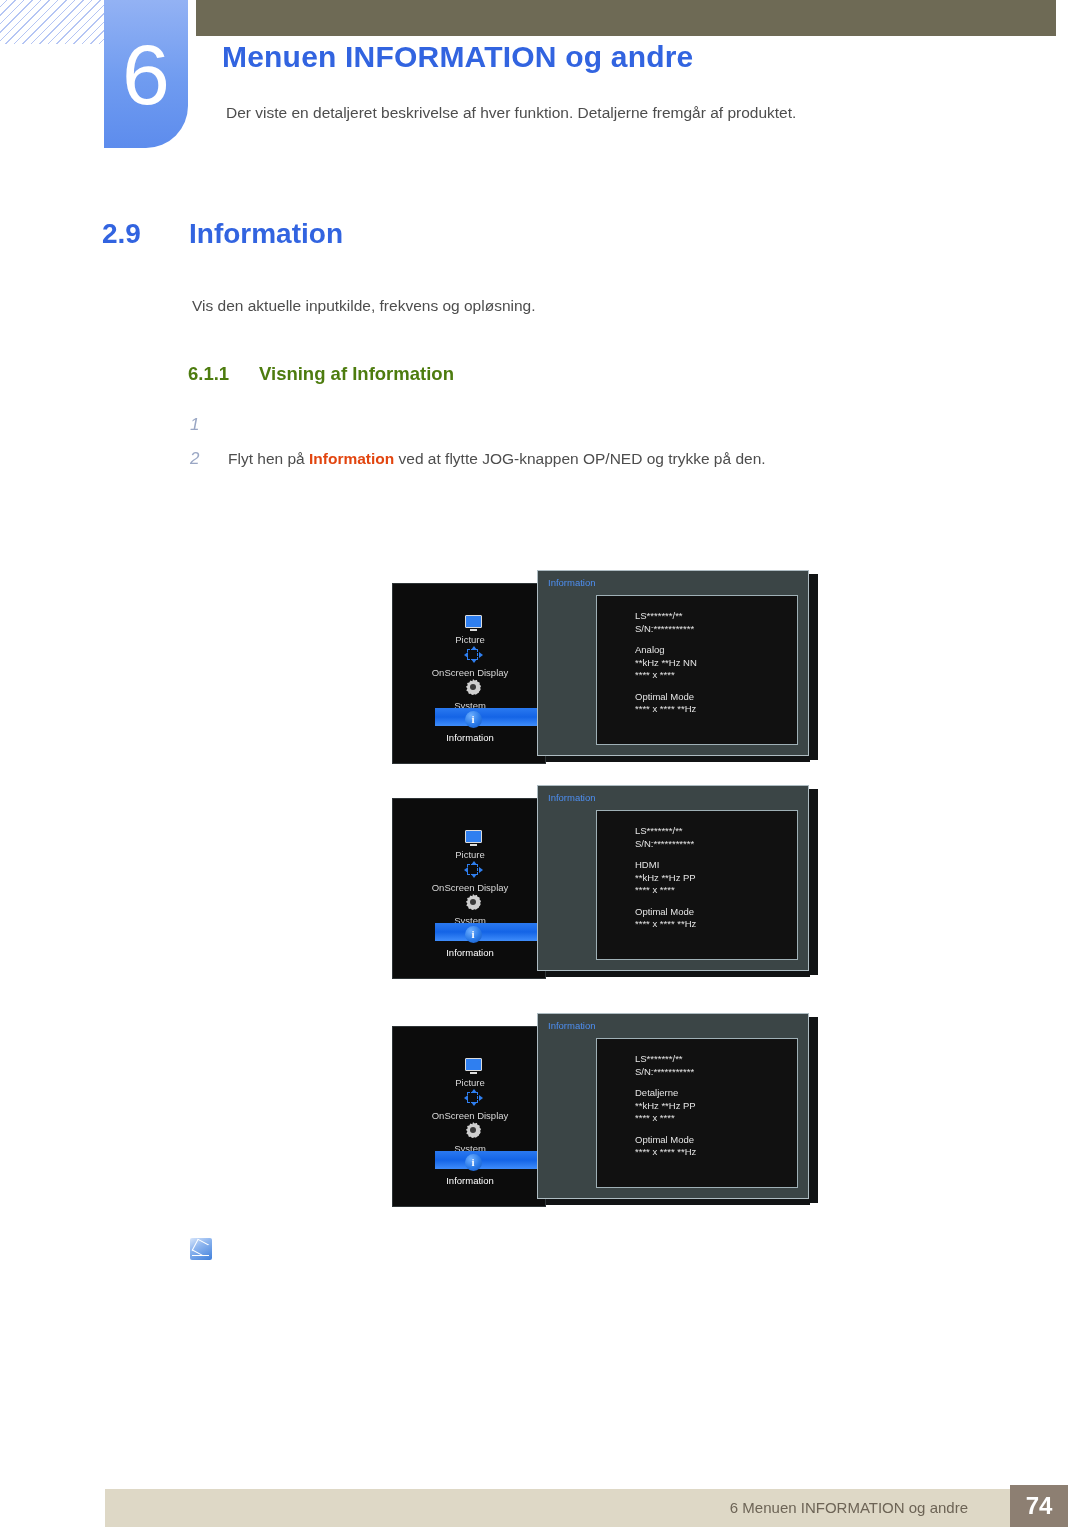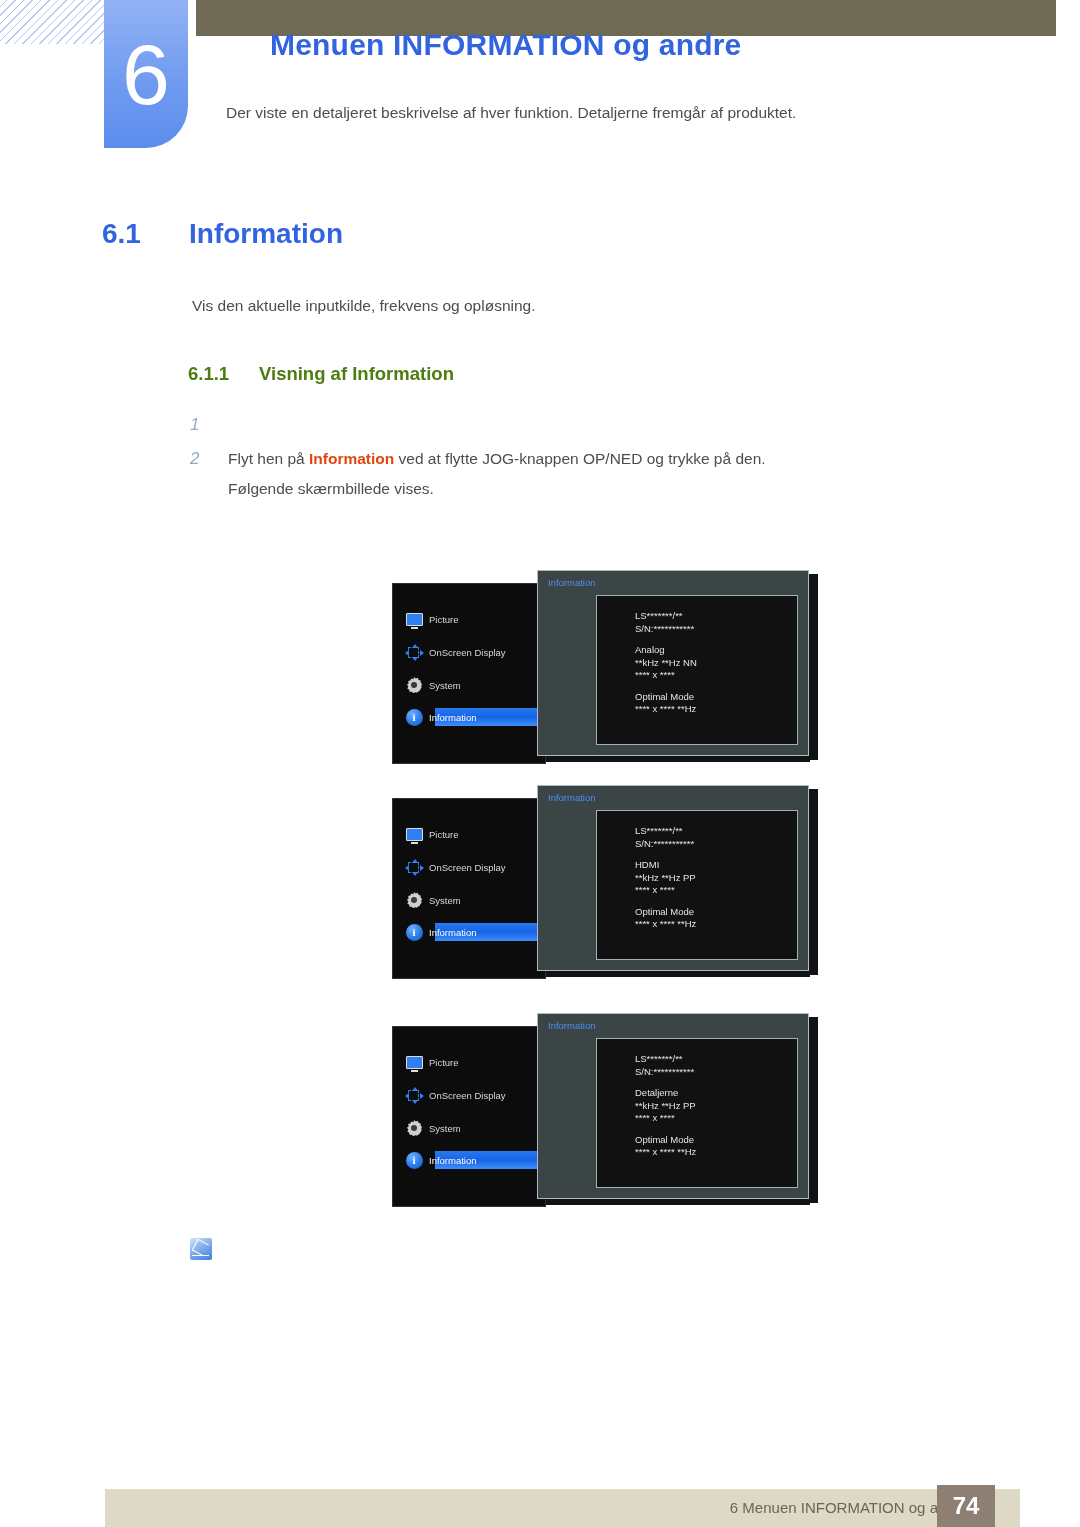--- a/index.html
+++ b/index.html
@@ -42,27 +42,26 @@
     letter-spacing: 0;
   }
   .olive-bar {
     position: absolute;
     left: 196px; top: 0;
     width: 860px; height: 36px;
     background: #6e6a55;
   }
   .chapter-title {
     position: absolute;
-    left: 222px; top: 28px;
+    left: 222px; top: 40px;
     font-size: 30px;
     font-weight: bold;
     color: #3264e0;
     letter-spacing: 0.2px;
     white-space: nowrap;
-    margin-left: 48px;
   }
   .chapter-sub {
     position: absolute;
     left: 226px; top: 104px;
     font-size: 15.5px;
     color: #4d4d4d;
     white-space: nowrap;
   }
 
   
@@ -153,20 +152,21 @@
     background: #0c0c0c;
     border: 1px solid #2e3436;
   }
   .osd-menu-item {
     position: absolute;
     left: 0;
     width: 152px;
     height: 22px;
     display: flex;
     align-items: center;
+    flex-direction: column;
   }
   .osd-ico {
     width: 26px; flex: 0 0 26px;
     margin-left: 8px;
     display: flex; align-items: center; justify-content: center;
   }
   .osd-label {
     font-size: 9.5px;
     color: #d8d8d8;
     white-space: nowrap;
@@ -346,62 +346,61 @@
     position: absolute;
     right: 52px; top: 0;
     height: 38px;
     line-height: 38px;
     font-size: 15px;
     color: #6d6456;
     white-space: nowrap;
   }
   .footer-page {
     position: absolute;
-    left: 937px; top: 1485px;
+    left: 1010px; top: 1485px;
     width: 58px; height: 42px;
     background: #8d7f72;
     color: #ffffff;
     font-size: 24px;
     font-weight: bold;
     text-align: center;
     line-height: 42px;
   }
 </style>
 </head>
 <body>
 
 <div class="hatch"></div>
 <div class="chapnum-box">6</div>
 <div class="olive-bar"></div>
 <div class="chapter-title">Menuen INFORMATION og andre</div>
 <div class="chapter-sub">Der viste en detaljeret beskrivelse af hver funktion. Detaljerne fremgår af produktet.</div>
 
 <div class="h1row">
-  <span class="h1num">6.1</span>
+  <span class="h1num">2.9</span>
   <span>Information</span>
 </div>
 
 <div class="intro">Vis den aktuelle inputkilde, frekvens og opløsning.</div>
 
 <div class="h2row">
   <span class="h2num">6.1.1</span>
   <span>Visning af Information</span>
 </div>
 
 <div class="steps">
 
   <div class="step">
     <div class="step-num">1</div>
   </div>
 
   <div class="step">
     <div class="step-num">2</div>
     <div class="step-body">
       <span>Flyt hen på </span><span class="kw-orange">Information</span><span> ved at flytte JOG-knappen OP/NED og trykke på den.</span>
-      <span class="cont">Følgende skærmbillede vises.</span>
     </div>
   </div>
 
 </div>
 
 <div class="osd" id="osd0" style="left:386px; top:570px;">
   <div class="osd-shadow"></div>
   <div class="osd-shadow-b"></div>
 
   <div class="osd-left">

